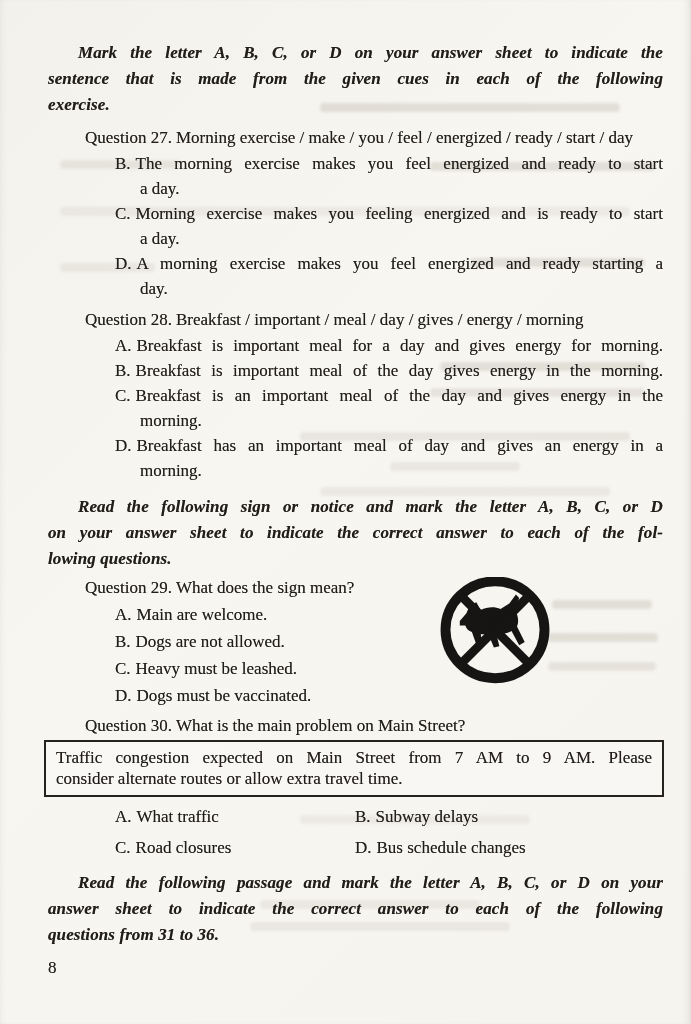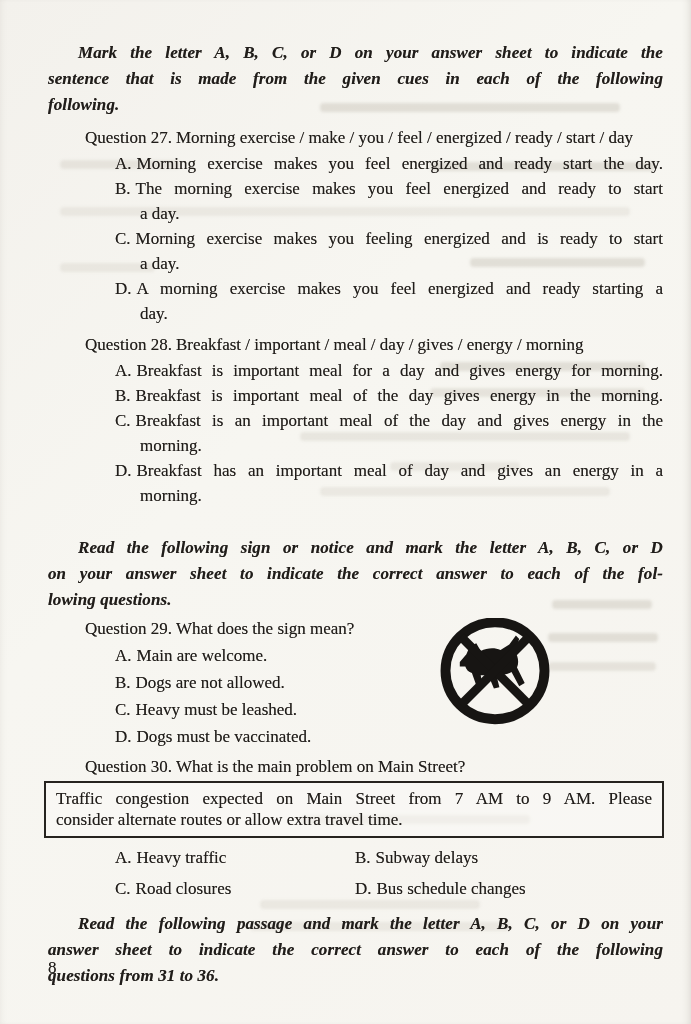--- a/index.html
+++ b/index.html
@@ -54,21 +54,21 @@
     background:rgba(255,255,255,.25);
     font-family:Liberation Serif, serif;
   }
   .nline{min-height:21px;}
   .grid30{
     margin-left:67px;margin-top:7px;
     display:grid;grid-template-columns:240px auto;
     row-gap:5px;line-height:26px;
   }
   .pagenum{position:absolute;left:48px;top:958px;font-size:17px;}
-  .instr.mt{margin-top:27px;}
+  .instr.mt{margin-top:11px;}
   
   .content, .pagenum{text-shadow:0 0 .45px rgba(32,28,24,.55);}
 </style>
 </head>
 <body>
 
 <div class="page">
 
   <div class="bt" style="left:320px;top:103px;width:300px;"></div>
   <div class="bt" style="left:60px;top:160px;width:120px;opacity:.7;"></div>
@@ -86,30 +86,26 @@
   <div class="bt" style="left:548px;top:662px;width:108px;opacity:.8;"></div>
   <div class="bt" style="left:300px;top:815px;width:230px;opacity:.5;"></div>
   <div class="bt" style="left:260px;top:900px;width:220px;opacity:.6;"></div>
   <div class="bt" style="left:250px;top:922px;width:260px;opacity:.6;"></div>
 
   <div class="content">
 
     <div class="instr">
       <div class="iline indent jfull">Mark the letter A, B, C, or D on your answer sheet to indicate the</div>
       <div class="iline jfull">sentence that is made from the given cues in each of the following</div>
-      <div class="iline">following.</div>
+      <div class="iline">exercise.</div>
     </div>
 
     <div class="qblock" style="margin-top:7px;">
       <div class="qline"><span class="qlabel">Question 27.</span><span>Morning exercise / make / you / feel / energized / ready / start / day</span></div>
       <div class="opts">
-        <div class="opt">
-          <div class="first jopt"><span class="letter">A.</span><span>Morning exercise makes you feel energized and ready start the day.</span></div>
-
-        </div>
         <div class="opt">
           <div class="first jopt"><span class="letter">B.</span><span>The morning exercise makes you feel energized and ready to start</span></div>
           <div class="cont">a day.</div>
         </div>
         <div class="opt">
           <div class="first jopt"><span class="letter">C.</span><span>Morning exercise makes you feeling energized and is ready to start</span></div>
           <div class="cont">a day.</div>
         </div>
         <div class="opt">
           <div class="first jopt"><span class="letter">D.</span><span>A morning exercise makes you feel energized and ready starting a</span></div>
@@ -173,21 +169,21 @@
       </svg>
     </div>
 
     <div class="qblock" style="margin-top:4px;">
       <div class="qline"><span class="qlabel">Question 30.</span><span>What is the main problem on Main Street?</span></div>
       <div class="noticebox">
         <div class="nline jfull">Traffic congestion expected on Main Street from 7 AM to 9 AM. Please</div>
         <div class="nline">consider alternate routes or allow extra travel time.</div>
       </div>
       <div class="grid30">
-        <div><span class="letter">A.</span><span>Heavy traffic</span></div>
+        <div><span class="letter">A.</span><span>What traffic</span></div>
         <div><span class="letter">B.</span><span>Subway delays</span></div>
         <div><span class="letter">C.</span><span>Road closures</span></div>
         <div><span class="letter">D.</span><span>Bus schedule changes</span></div>
       </div>
     </div>
 
     <div class="instr mt" style="margin-top:9px;">
       <div class="iline indent jfull">Read the following passage and mark the letter A, B, C, or D on your</div>
       <div class="iline jfull">answer sheet to indicate the correct answer to each of the following</div>
       <div class="iline">questions from 31 to 36.</div>

